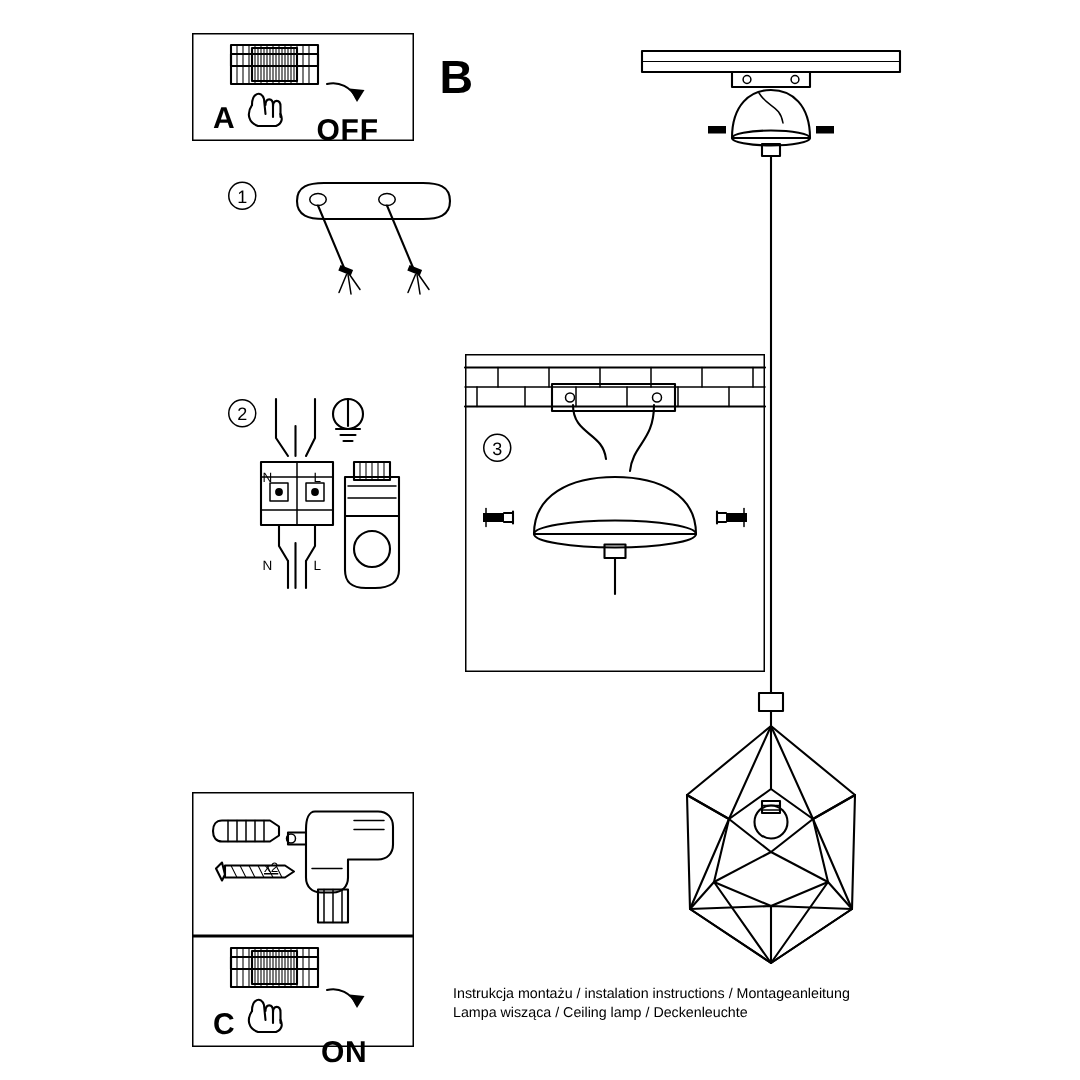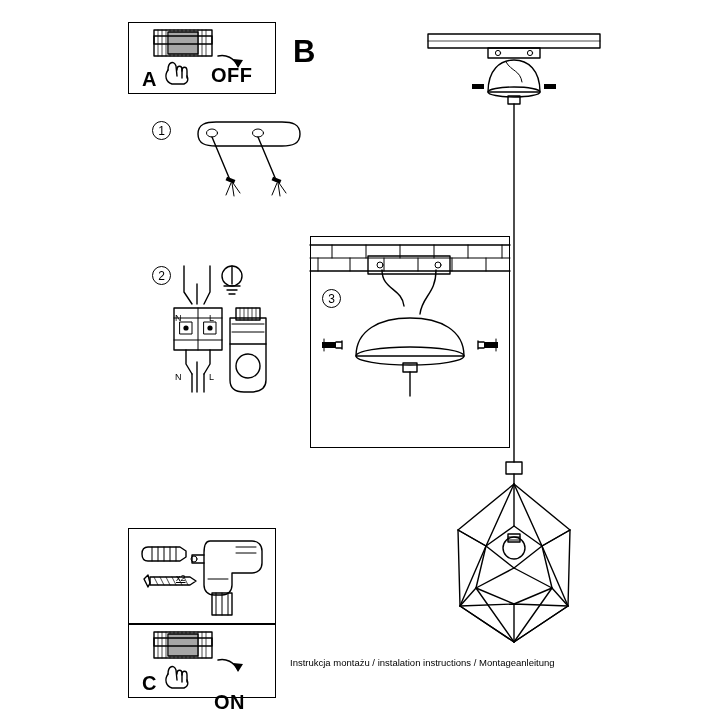--- a/index.html
+++ b/index.html
@@ -121,21 +121,21 @@
       <path class="stroke" d="M18 44 C18 36 24 34 26 40 L27 50"></path>
       <path class="stroke" d="M27 44 C27 39 32 39 32 44 L32 52"></path>
       <path class="stroke" d="M32 45 C32 40 37 40 37 45 L37 52"></path>
       <path class="stroke" d="M18 44 C14 50 16 56 22 58 L34 58 C39 56 38 52 37 50"></path>
 
       <path class="stroke" d="M68 30 C76 28 84 32 88 40"></path>
       <path class="fillblack" d="M88 42 l-5 -9 l10 1 z"></path>
     </svg>
   </div>
 
-  <div class="abs onoff" style="left:211px; top:64px;">OFF</div>
+  <div class="abs onoff" style="left:211px; top:76px;">OFF</div>
 
   <div class="abs big-letter" style="left:293px; top:34px;">B</div>
 
   <div class="abs circnum" style="left:152px; top:121px;">
     <span>1</span>
   </div>
 
   <div class="abs" style="left:192px; top:120px;">
     <svg width="115" height="90" viewBox="0 0 115 90">
 
@@ -381,17 +381,18 @@
       <path class="stroke" d="M32 47 C32 42 37 42 37 47 L37 54"></path>
       <path class="stroke" d="M18 46 C14 52 16 58 22 60 L34 60 C39 58 38 54 37 52"></path>
 
       <path class="stroke" d="M68 32 C76 30 84 34 88 42"></path>
       <path class="fillblack" d="M88 44 l-5 -9 l10 1 z"></path>
     </svg>
   </div>
 
   <div class="abs onoff" style="left:214px; top:691px;">ON</div>
 
-  <div class="abs smalltxt" style="left:290px; top:656px; width:300px;">
+  <div class="abs smalltxt" style="left:302px; top:656px; width:300px;">
     <div>Instrukcja montażu / instalation instructions / Montageanleitung</div>
+    <div>Lampa wisząca / Ceiling lamp / Deckenleuchte</div>
   </div>
 
 </div>
 
 </body></html>

